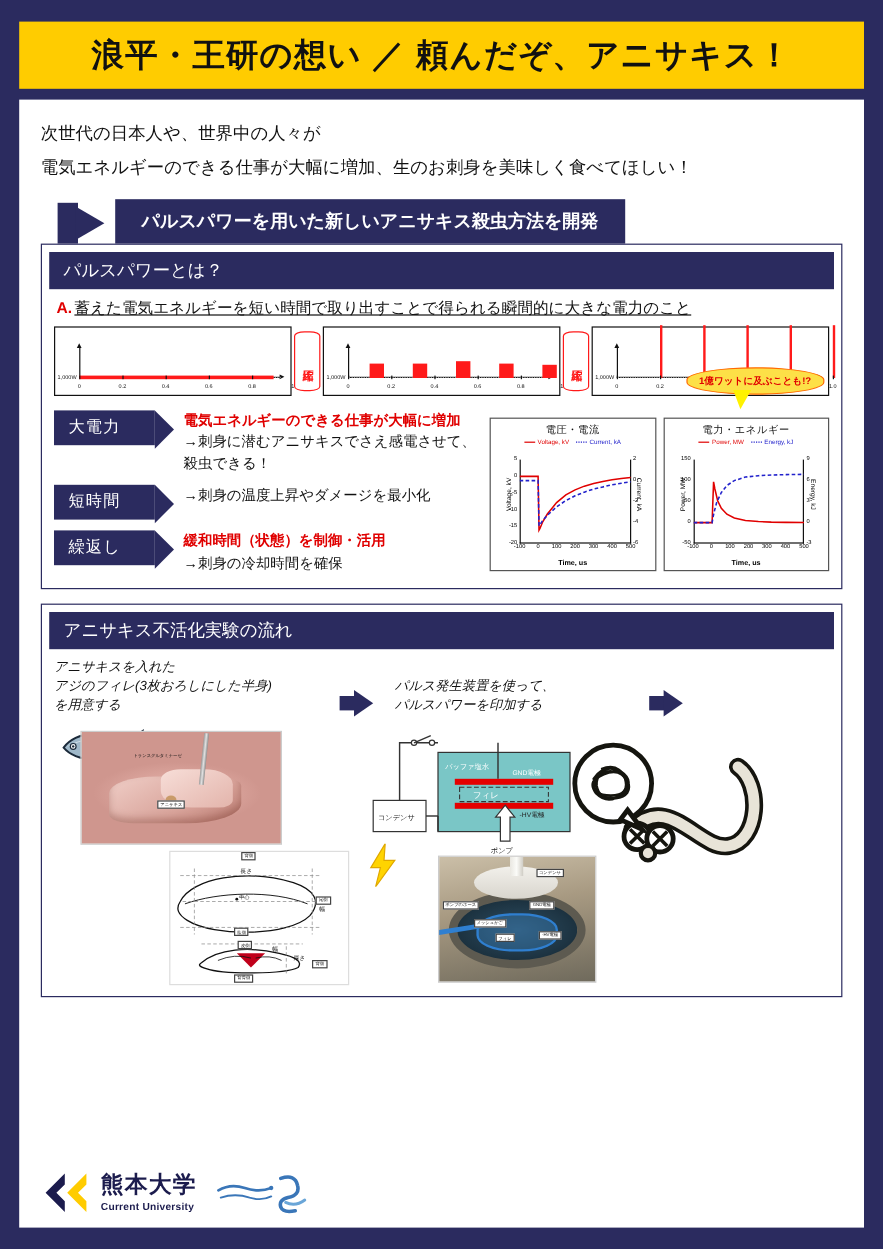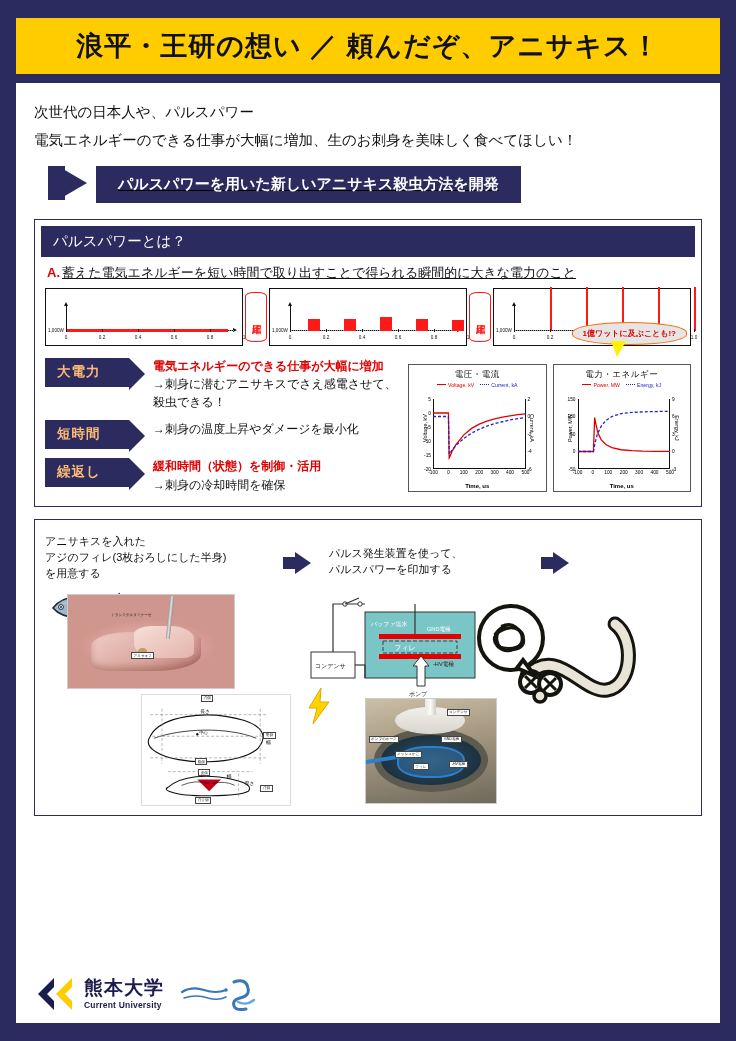--- a/index.html
+++ b/index.html
@@ -36,24 +36,23 @@
     flex: 1 1 auto;
     padding: 16px 18px 6px 18px;
     display: flex; flex-direction: column;
     position: relative;
   }
 
   .lead { font-size: 14.5px; color: #111; line-height: 1.9; }
 
   
   .banner-row {
-    display: flex; align-items: flex-start;
-    margin-top: 12px; margin-bottom: 16px;
+    display: flex; align-items: flex-end;
+    margin-top: 12px; margin-bottom: 0;
     padding-left: 14px;
-    text-decoration: underline;
   }
   .blockarrow {
     width: 44px; height: 34px; position: relative; flex: 0 0 auto;
   }
   .blockarrow::before {
     content:""; position:absolute; left:0; top:0;
     width:17px; height:34px; background:#2b2b5f;
   }
   .blockarrow::after {
     content:""; position:absolute; left:15px; top:3px;
@@ -110,21 +109,21 @@
   .tickmark{position:absolute;bottom:13px;width:1px;height:3px;background:#111;}
   .flatbar { position:absolute; bottom:13px; left:20px; height:3px; background:#ff1a1a; }
   .pulse { position:absolute; bottom:14px; width:12px; background:#ff1a1a; }
   .spike { position:absolute; bottom:14px; width:2px; background:#ff1a1a; }
 
   
   .feat-row { display:flex; gap:8px; padding: 4px 4px 6px 4px; }
   .feat-col { flex: 0 0 355px; display:flex; flex-direction:column; gap:9px; padding-top:2px;}
   .feat { display:flex; align-items:flex-start; }
   .chev {
-    background:#2b2b5f; color:#fdba74; font-size:13.5px; font-weight:700;
+    background:#2b2b5f; color:#ffffff; font-size:13.5px; font-weight:400;
     padding:7px 6px 7px 12px; width:84px; position:relative; flex:0 0 auto;
     line-height:1.1; letter-spacing:1px;
   }
   .chev::after {
     content:""; position:absolute; left:100%; top:0;
     border-top:16px solid transparent; border-bottom:16px solid transparent;
     border-left:16px solid #2b2b5f;
   }
   .feat-txt { padding-left:24px; padding-top:0px; }
   .feat-txt .red { color:#e00000; font-size:12px; font-weight:bold; line-height:1.45; }
@@ -145,31 +144,31 @@
   .ax-b { left:0; right:0; bottom:0; height:1px; }
   .ylabL { position:absolute; left:2px; top:50%; transform:translateY(-50%) rotate(-90deg); font-size:5.5px; white-space:nowrap;}
   .ylabR { position:absolute; right:0px; top:50%; transform:translateY(-50%) rotate(90deg); font-size:5.5px; white-space:nowrap;}
   .xlab { position:absolute; bottom:2px; left:0; right:0; text-align:center; font-size:6px; font-weight:bold;}
   .ytick { position:absolute; right:100%; margin-right:2px; font-size:4.8px; transform:translateY(-50%); white-space:nowrap;}
   .ytickR { position:absolute; left:100%; margin-left:2px; font-size:4.8px; transform:translateY(-50%); white-space:nowrap;}
   .xtick { position:absolute; top:100%; margin-top:1px; font-size:4.8px; transform:translateX(-50%); white-space:nowrap;}
 
   .callout {
     position:absolute; right:4px; top:-34px; z-index:5;
-    background:#e5e5e5; border:1.4px solid #ff6a00; border-radius:50%/46%;
+    background:#fde047; border:1.4px solid #ff6a00; border-radius:50%/46%;
     padding:5px 10px; font-size:8px; color:#e00000; font-weight:bold; white-space:nowrap;
   }
   .callout::after {
     content:""; position:absolute; left:34%; top:84%;
     border-left:6px solid transparent; border-right:9px solid transparent;
     border-top:16px solid #FFF200;
   }
 
   
-  .flow-steps { display:flex; align-items:center; padding:8px 4px 2px 4px; gap:16px; }
+  .flow-steps { display:flex; align-items:flex-end; padding:8px 4px 2px 4px; gap:16px;font-style:italic; }
   .step-txt { font-size:11px; color:#111; line-height:1.45; }
   .mini-arrow { width:30px; height:22px; position:relative; flex:0 0 auto; margin-top:10px; }
   .mini-arrow::before{content:"";position:absolute;left:0;top:5px;width:14px;height:12px;background:#2b2b5f;}
   .mini-arrow::after{content:"";position:absolute;left:12px;top:0;width:0;height:0;border-top:11px solid transparent;border-bottom:11px solid transparent;border-left:16px solid #2b2b5f;}
 
   .flow-visual { display:flex; padding:4px; gap:4px; height:225px; }
   .fv { position:relative; }
   .fv1 { flex:0 0 250px; }
   .fv2 { flex:0 0 200px; }
   .fv3 { flex:1 1 auto; }
@@ -262,21 +261,21 @@
 
 <div class="page">
 
   <div class="titlebar">
     <div class="t">浪平・王研の想い ／ 頼んだぞ、アニサキス！</div>
   </div>
 
   <div class="body-panel">
 
     <div>
-      <div class="lead">次世代の日本人や、パルスパワー</div>
+      <div class="lead">次世代の日本人や、世界中の人々が</div>
       <div class="lead">電気エネルギーのできる仕事が大幅に増加、生のお刺身を美味しく食べてほしい！</div>
     </div>
 
     <div class="banner-row">
       <div class="blockarrow"></div>
       <div class="banner">パルスパワーを用いた新しいアニサキス殺虫方法を開発</div>
     </div>
 
     <div class="section">
       <div class="section-head">パルスパワーとは？</div>
@@ -480,20 +479,21 @@
                 <polyline id="c2s1" fill="none" stroke="#2222cc" stroke-width="1.3" stroke-dasharray="3,2" vector-effect="non-scaling-stroke" points="0.00,75.00 13.33,75.00 16.67,75.00 18.33,63.33 20.83,50.83 25.00,39.17 30.00,30.83 36.67,25.00 46.67,20.83 58.33,19.17 70.00,18.33 83.33,17.92 100.00,17.50"></polyline>
               </svg>
             </div>
           </div>
 
         </div>
       </div>
     </div>
 
     <div class="section">
+      <div class="section-head">アニサキス不活化実験の流れ</div>
 
       <div class="flow-steps">
         <div class="step-txt" style="flex:0 0 222px;white-space:pre-line">アニサキスを入れた
 アジのフィレ(3枚おろしにした半身)
 を用意する</div>
         <div class="mini-arrow"></div>
         <div class="step-txt" style="flex:0 0 196px;white-space:pre-line;padding-top:8px">パルス発生装置を使って、
 パルスパワーを印加する</div>
         <div class="mini-arrow"></div>
       </div>

